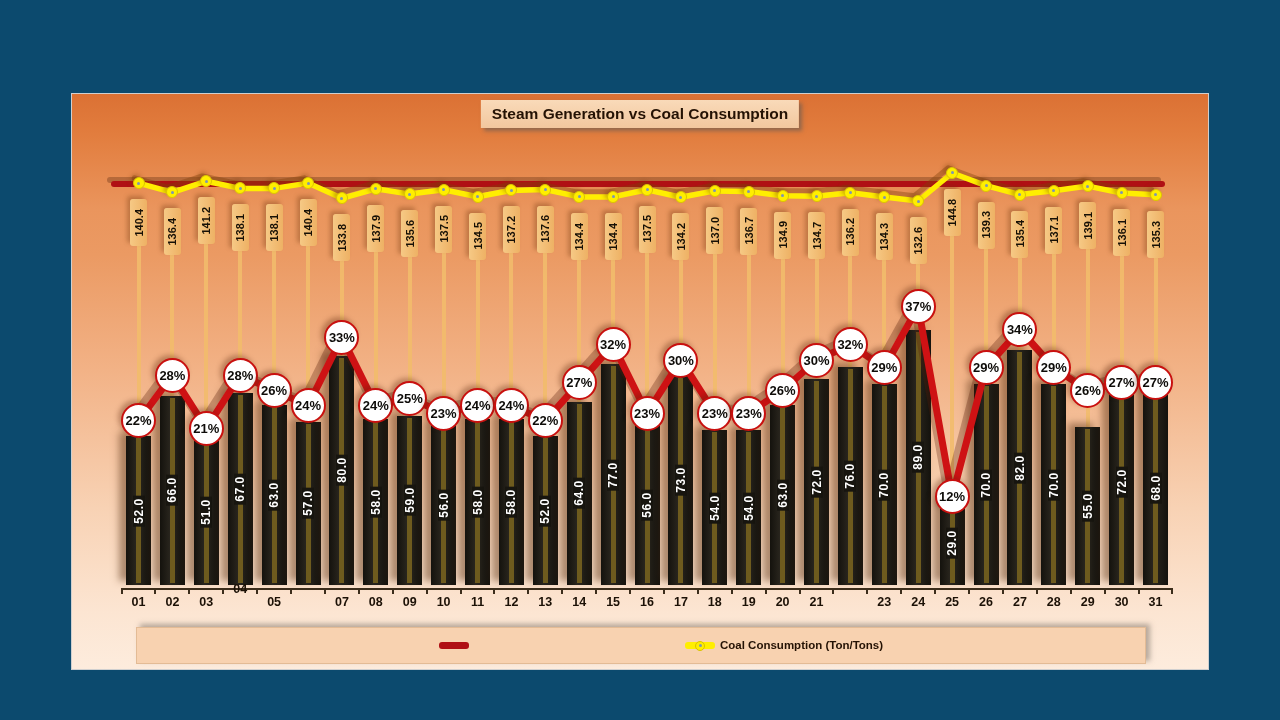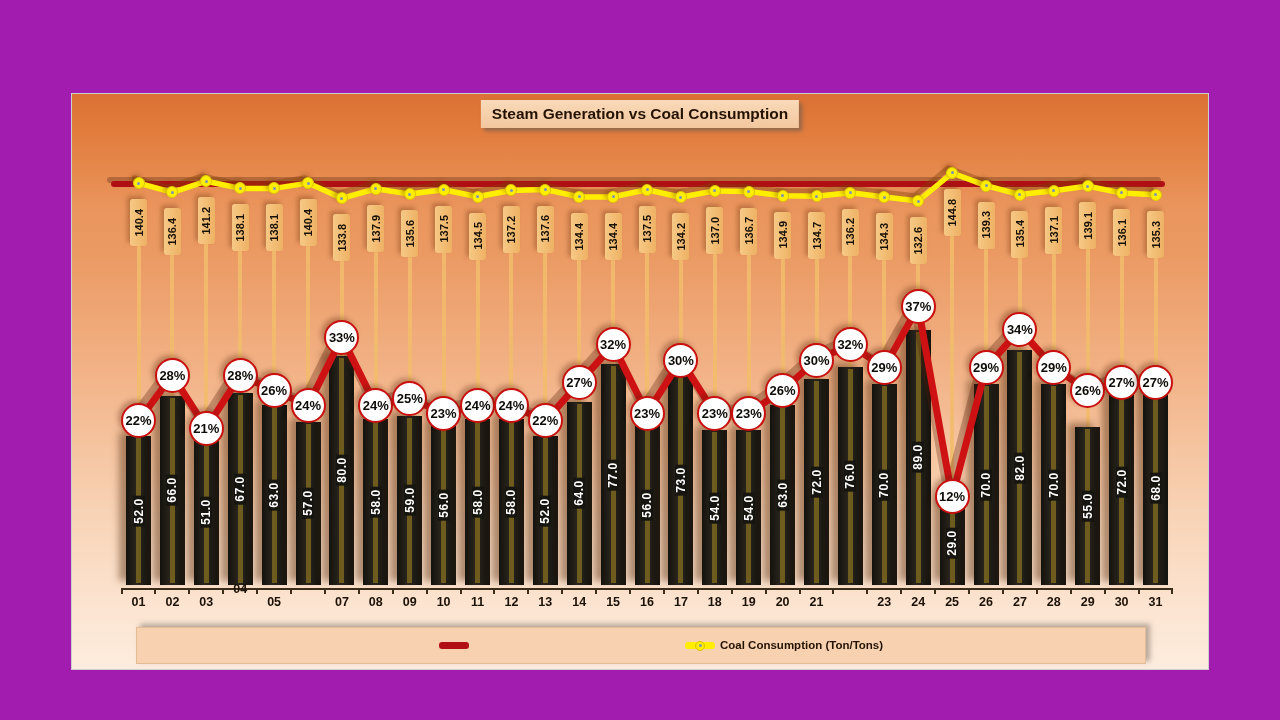--- a/index.html
+++ b/index.html
@@ -1,17 +1,17 @@
 <!DOCTYPE html>
 <html><head>
 <meta charset="utf-8">
 <style>
   * { margin:0; padding:0; box-sizing:border-box; }
   body { width:1280px; height:720px; background:#ffffff; font-family:"Liberation Sans", sans-serif; overflow:hidden; }
-  #stage { position:relative; width:1280px; height:720px; background:#a21caf; }
+  #stage { position:relative; width:1280px; height:720px; background:#0c4a6e; }
 
   #chart {
     position:absolute; left:71px; top:93px; width:1138px; height:577px;
     border:1px solid #cfcfcf;
     background:linear-gradient(180deg,#db7134 0%, #e27d3e 7%, #ea955d 20%, #eb9a63 28%, #f2b286 48%, #f8d2b4 72%, #fce5d2 90%, #fdecdd 100%);
     overflow:hidden;
   }
 
   #chart-title {
     position:absolute; left:50%; top:6px; transform:translateX(-50%);

